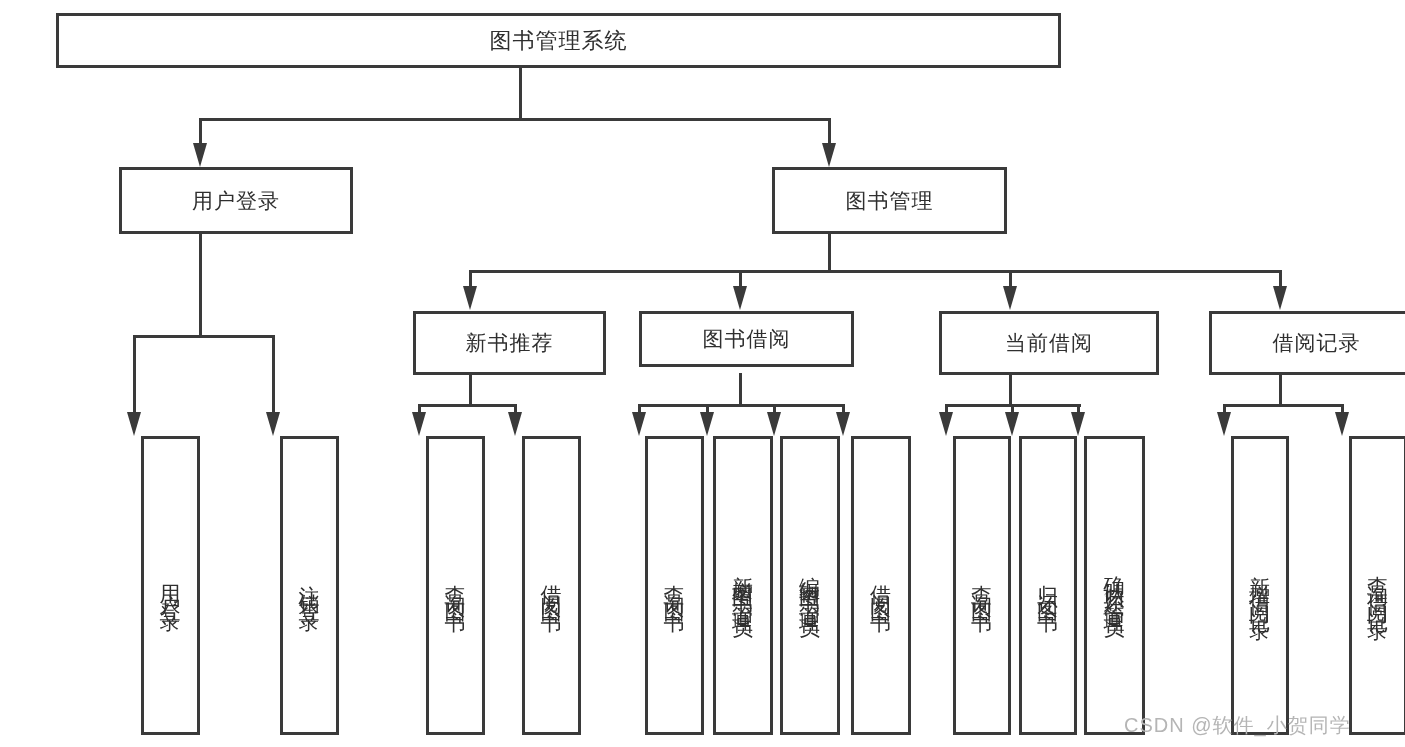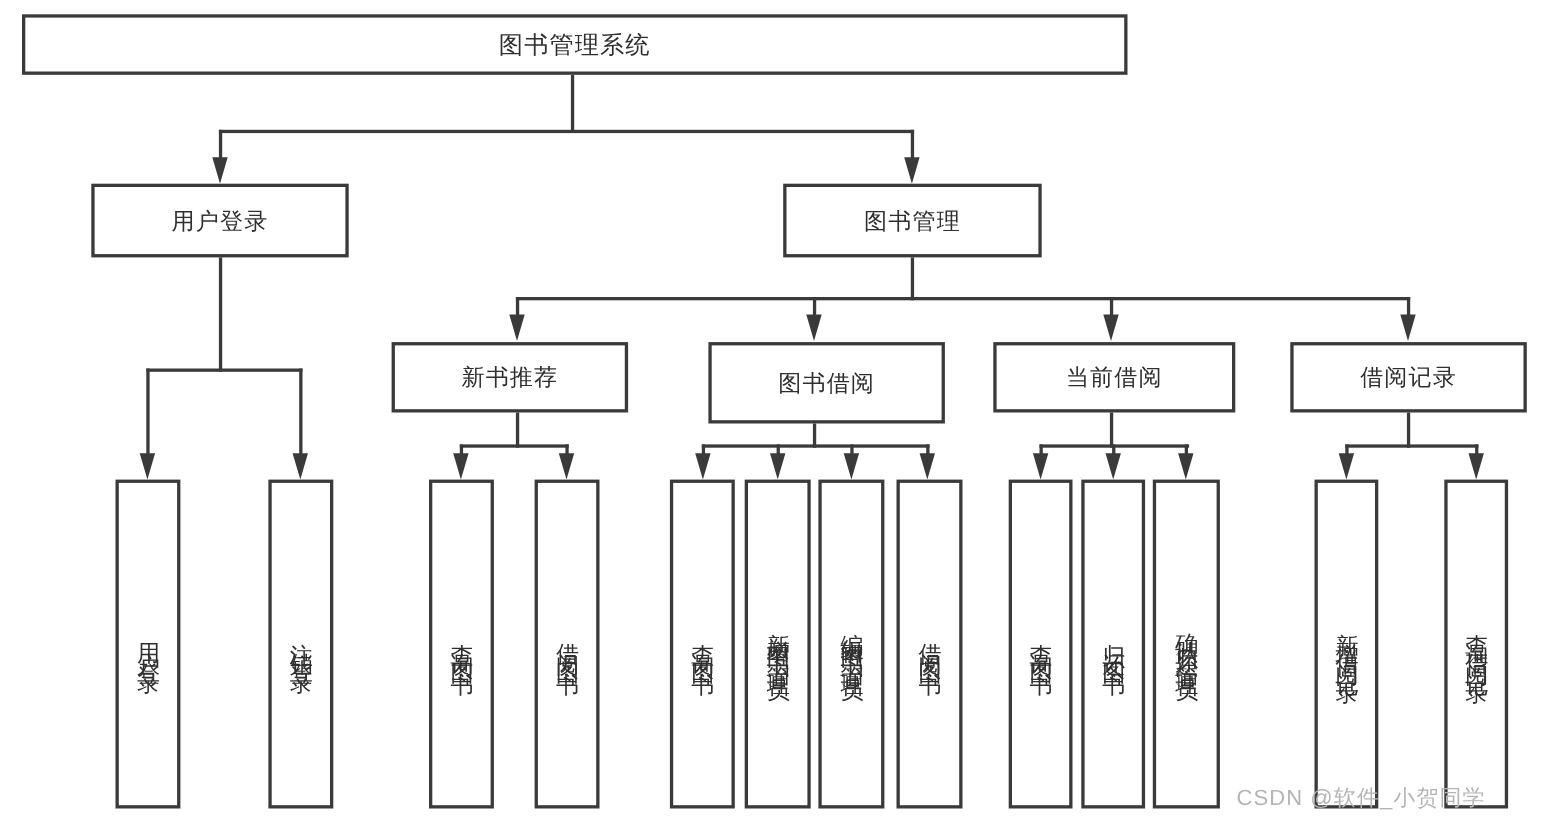--- a/index.html
+++ b/index.html
@@ -13,20 +13,21 @@
   .canvas{
     position:relative;width:1405px;height:747px;background:var(--bg);
     overflow:hidden;
   }
   .box{
     position:absolute;box-sizing:border-box;
     border:3px solid var(--line);background:#fff;
     display:flex;align-items:center;justify-content:center;
     color:var(--text);font-size:21px;letter-spacing:1px;
     text-align:center;
+    margin-left:36px;
   }
   .vbox{
     writing-mode:vertical-rl;text-orientation:mixed;
     letter-spacing:9px;font-size:21px;line-height:1;
   }
   .hline,.vline{position:absolute;background:var(--line);}
   .hline{height:3px;}
   .vline{width:3px;}
   .arrow{
     position:absolute;width:0;height:0;
@@ -100,24 +101,24 @@
   <div class="vline" style="left:1279px;top:373px;height:34px"></div>
   <div class="hline" style="left:1223px;top:404px;width:121px"></div>
   <div class="vline" style="left:1223px;top:404px;height:11px"></div>
   <div class="vline" style="left:1341px;top:404px;height:11px"></div>
   <div class="arrow" style="left:1217px;top:412px"></div>
   <div class="arrow" style="left:1335px;top:412px"></div>
 
   <div class="box" style="left:20px;top:13px;width:1005px;height:55px;font-size:22px">图书管理系统</div>
 
   <div class="box" style="left:83px;top:167px;width:234px;height:67px">用户登录</div>
-  <div class="box" style="left:712px;top:167px;width:235px;height:67px">图书管理</div>
+  <div class="box" style="left:736px;top:167px;width:235px;height:67px">图书管理</div>
 
-  <div class="box" style="left:356px;top:311px;width:215px;height:64px">新书推荐</div>
-  <div class="box" style="left:644px;top:311px;width:215px;height:74px">图书借阅</div>
+  <div class="box" style="left:377px;top:311px;width:193px;height:64px">新书推荐</div>
+  <div class="box" style="left:603px;top:311px;width:215px;height:56px">图书借阅</div>
   <div class="box" style="left:903px;top:311px;width:220px;height:64px">当前借阅</div>
   <div class="box" style="left:1173px;top:311px;width:215px;height:64px">借阅记录</div>
 
   <div class="box vbox" style="left:105px;top:436px;width:59px;height:299px">用户登录</div>
   <div class="box vbox" style="left:244px;top:436px;width:59px;height:299px">注销登录</div>
 
   <div class="box vbox" style="left:390px;top:436px;width:59px;height:299px">查询图书</div>
   <div class="box vbox" style="left:486px;top:436px;width:59px;height:299px">借阅图书</div>
 
   <div class="box vbox" style="left:609px;top:436px;width:59px;height:299px">查询图书</div>

